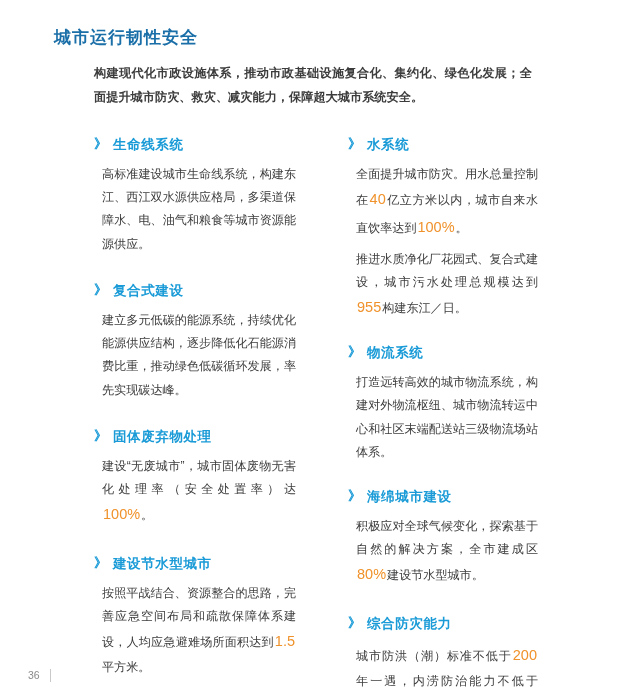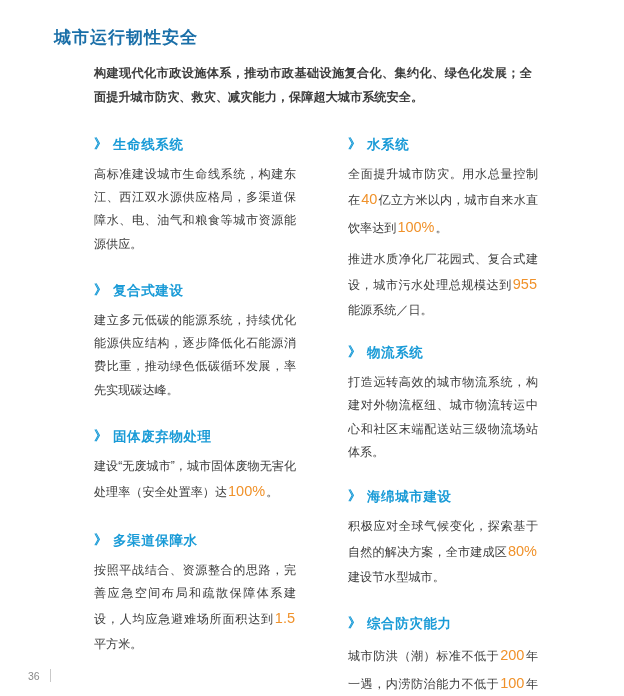--- a/index.html
+++ b/index.html
@@ -87,38 +87,39 @@
     font-size: 13.5px;
     color: #1a9bd7;
     font-weight: bold;
     letter-spacing: 0.6px;
   }
   .block-body {
     font-size: 12.1px;
     line-height: 1.92;
     color: #3c3c3c;
     text-align: justify;
+    margin-left: 8px;
   }
   .block-body p {
     margin: 0 0 6px 0;
   }
   .block-body p:last-child {
     margin-bottom: 0;
   }
   .hl {
     color: #f0922b;
     font-size: 14.5px;
     padding: 0 1px;
   }
   .footer {
     position: absolute;
     left: 28px;
     bottom: 14px;
     display: flex;
-    align-items: center;
+    align-items: flex-start;
     font-size: 10.5px;
     color: #8a8a8a;
   }
   .footer .pg {
     margin-right: 10px;
   }
   .footer .bar {
     width: 1px;
     height: 13px;
     background: #c9c9c9;
@@ -168,36 +169,36 @@
             <span class="chev">》</span>
             <span class="block-title">固体废弃物处理</span>
           </div>
           <div class="block-body">
             <p><span>建设“无废城市”，城市固体废物无害化处理率（安全处置率）达</span><span class="hl">100%</span><span>。</span></p>
           </div>
         </div>
         <div class="block">
           <div class="block-head">
             <span class="chev">》</span>
-            <span class="block-title">多渠道保障水</span>
+            <span class="block-title">建设节水型城市</span>
           </div>
           <div class="block-body">
             <p><span>按照平战结合、资源整合的思路，完善应急空间布局和疏散保障体系建设，人均应急避难场所面积达到</span><span class="hl">1.5</span><span>平方米。</span></p>
           </div>
         </div>
       </div>
     <div class="col right">
         <div class="block">
           <div class="block-head">
             <span class="chev">》</span>
             <span class="block-title">水系统</span>
           </div>
           <div class="block-body">
             <p><span>全面提升城市防灾。用水总量控制在</span><span class="hl">40</span><span>亿立方米以内，城市自来水直饮率达到</span><span class="hl">100%</span><span>。</span></p>
-            <p><span>推进水质净化厂花园式、复合式建设，城市污水处理总规模达到</span><span class="hl">955</span><span>能源系统／日。</span></p>
+            <p><span>推进水质净化厂花园式、复合式建设，城市污水处理总规模达到</span><span class="hl">955</span><span>构建东江／日。</span></p>
           </div>
         </div>
         <div class="block">
           <div class="block-head">
             <span class="chev">》</span>
             <span class="block-title">物流系统</span>
           </div>
           <div class="block-body">
             <p><span>打造远转高效的城市物流系统，构建对外物流枢纽、城市物流转运中心和社区末端配送站三级物流场站体系。</span></p>
           </div>

